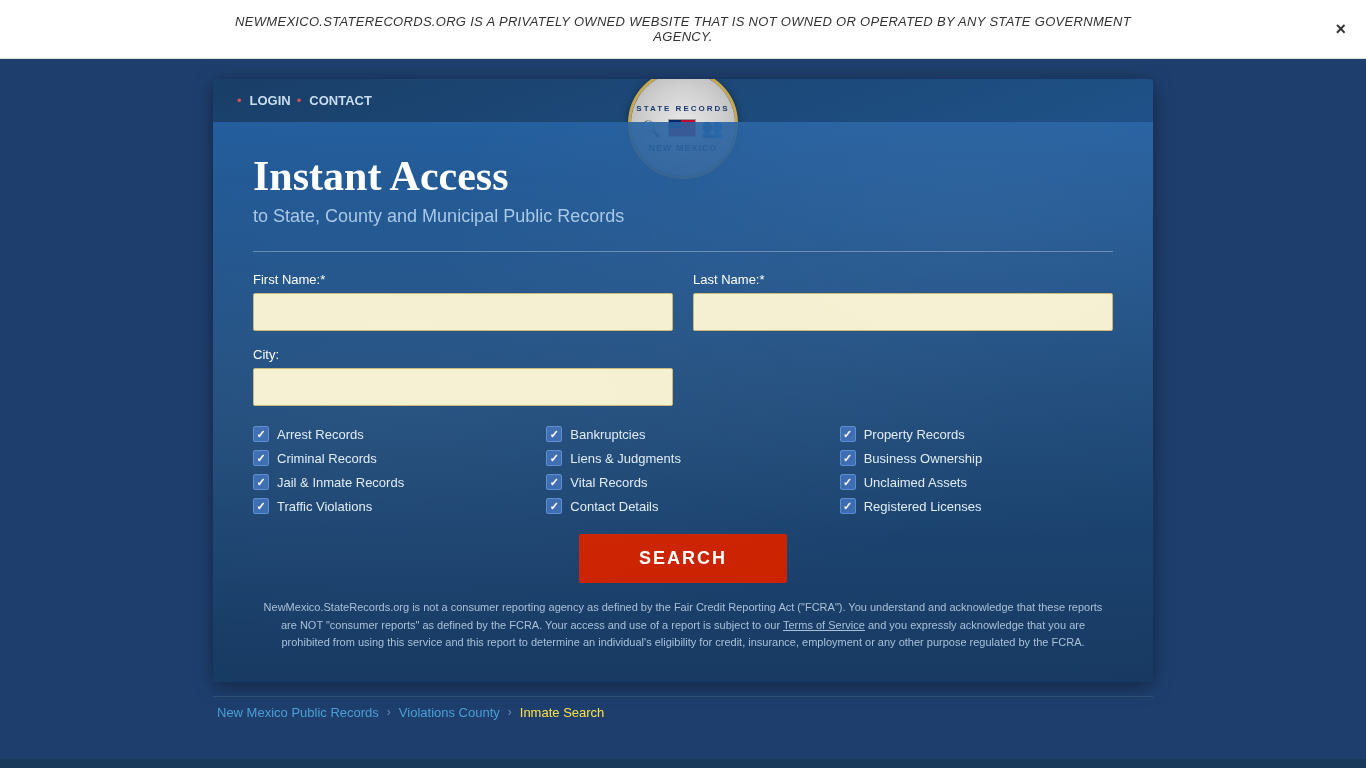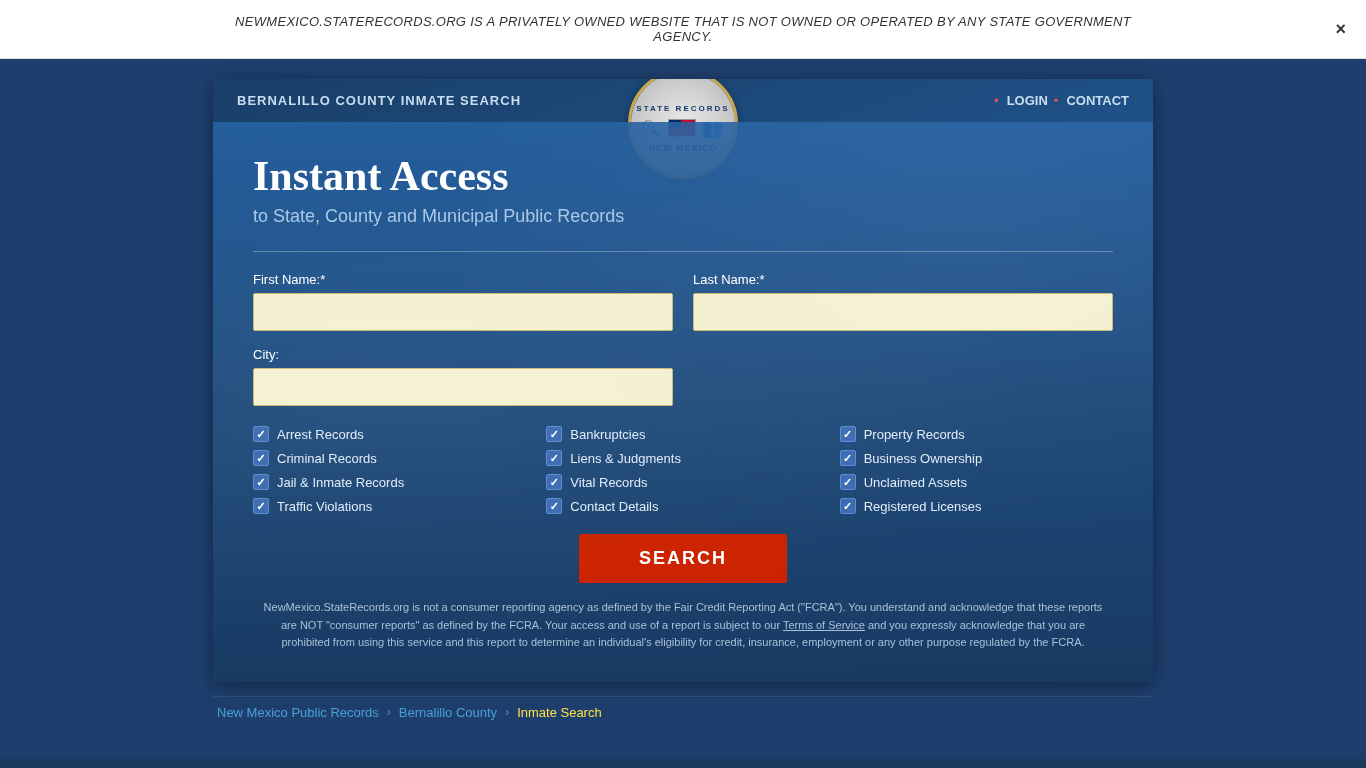--- a/index.html
+++ b/index.html
@@ -323,21 +323,20 @@
 <div class="top-banner">
   <span class="top-banner-text">NEWMEXICO.STATERECORDS.ORG IS A PRIVATELY OWNED WEBSITE THAT IS NOT OWNED OR OPERATED BY ANY STATE GOVERNMENT AGENCY.</span>
   <button class="close-btn">×</button>
 </div>
 
 <div class="page-bg">
 
   <div class="main-card">
 
     <div class="card-header">
-      <span class="site-title">BERNALILLO COUNTY INMATE SEARCH</span>
 
       <div class="logo-container">
         <div class="logo-circle">
           <div class="logo-inner">
             <span class="logo-text-top">STATE RECORDS</span>
             <div class="logo-icons-row">
               <span class="logo-search-icon">🔍</span>
               <span style="display:inline-block;width:28px;height:18px;background:#bf0a30;border:1px solid #999;position:relative;">
                 <span style="position:absolute;top:0;left:0;width:12px;height:8px;background:#002868;display:block;"></span>
               </span>
@@ -447,18 +446,18 @@
       <p class="disclaimer">
         NewMexico.StateRecords.org is not a consumer reporting agency as defined by the Fair Credit Reporting Act ("FCRA"). You understand and acknowledge that these reports are NOT "consumer reports" as defined by the FCRA. Your access and use of a report is subject to our <a href="#">Terms of Service</a> and you expressly acknowledge that you are prohibited from using this service and this report to determine an individual's eligibility for credit, insurance, employment or any other purpose regulated by the FCRA.
       </p>
 
     </div>
   </div>
 
   <div class="breadcrumb-bar">
     <a class="breadcrumb-link" href="#">New Mexico Public Records</a>
     <span class="breadcrumb-chevron">›</span>
-    <a class="breadcrumb-link" href="#">Bernalillo County</a>
+    <a class="breadcrumb-link" href="#">Violations County</a>
     <span class="breadcrumb-chevron">›</span>
     <span class="breadcrumb-current">Inmate Search</span>
   </div>
 
 </div>
 
 </body></html>

